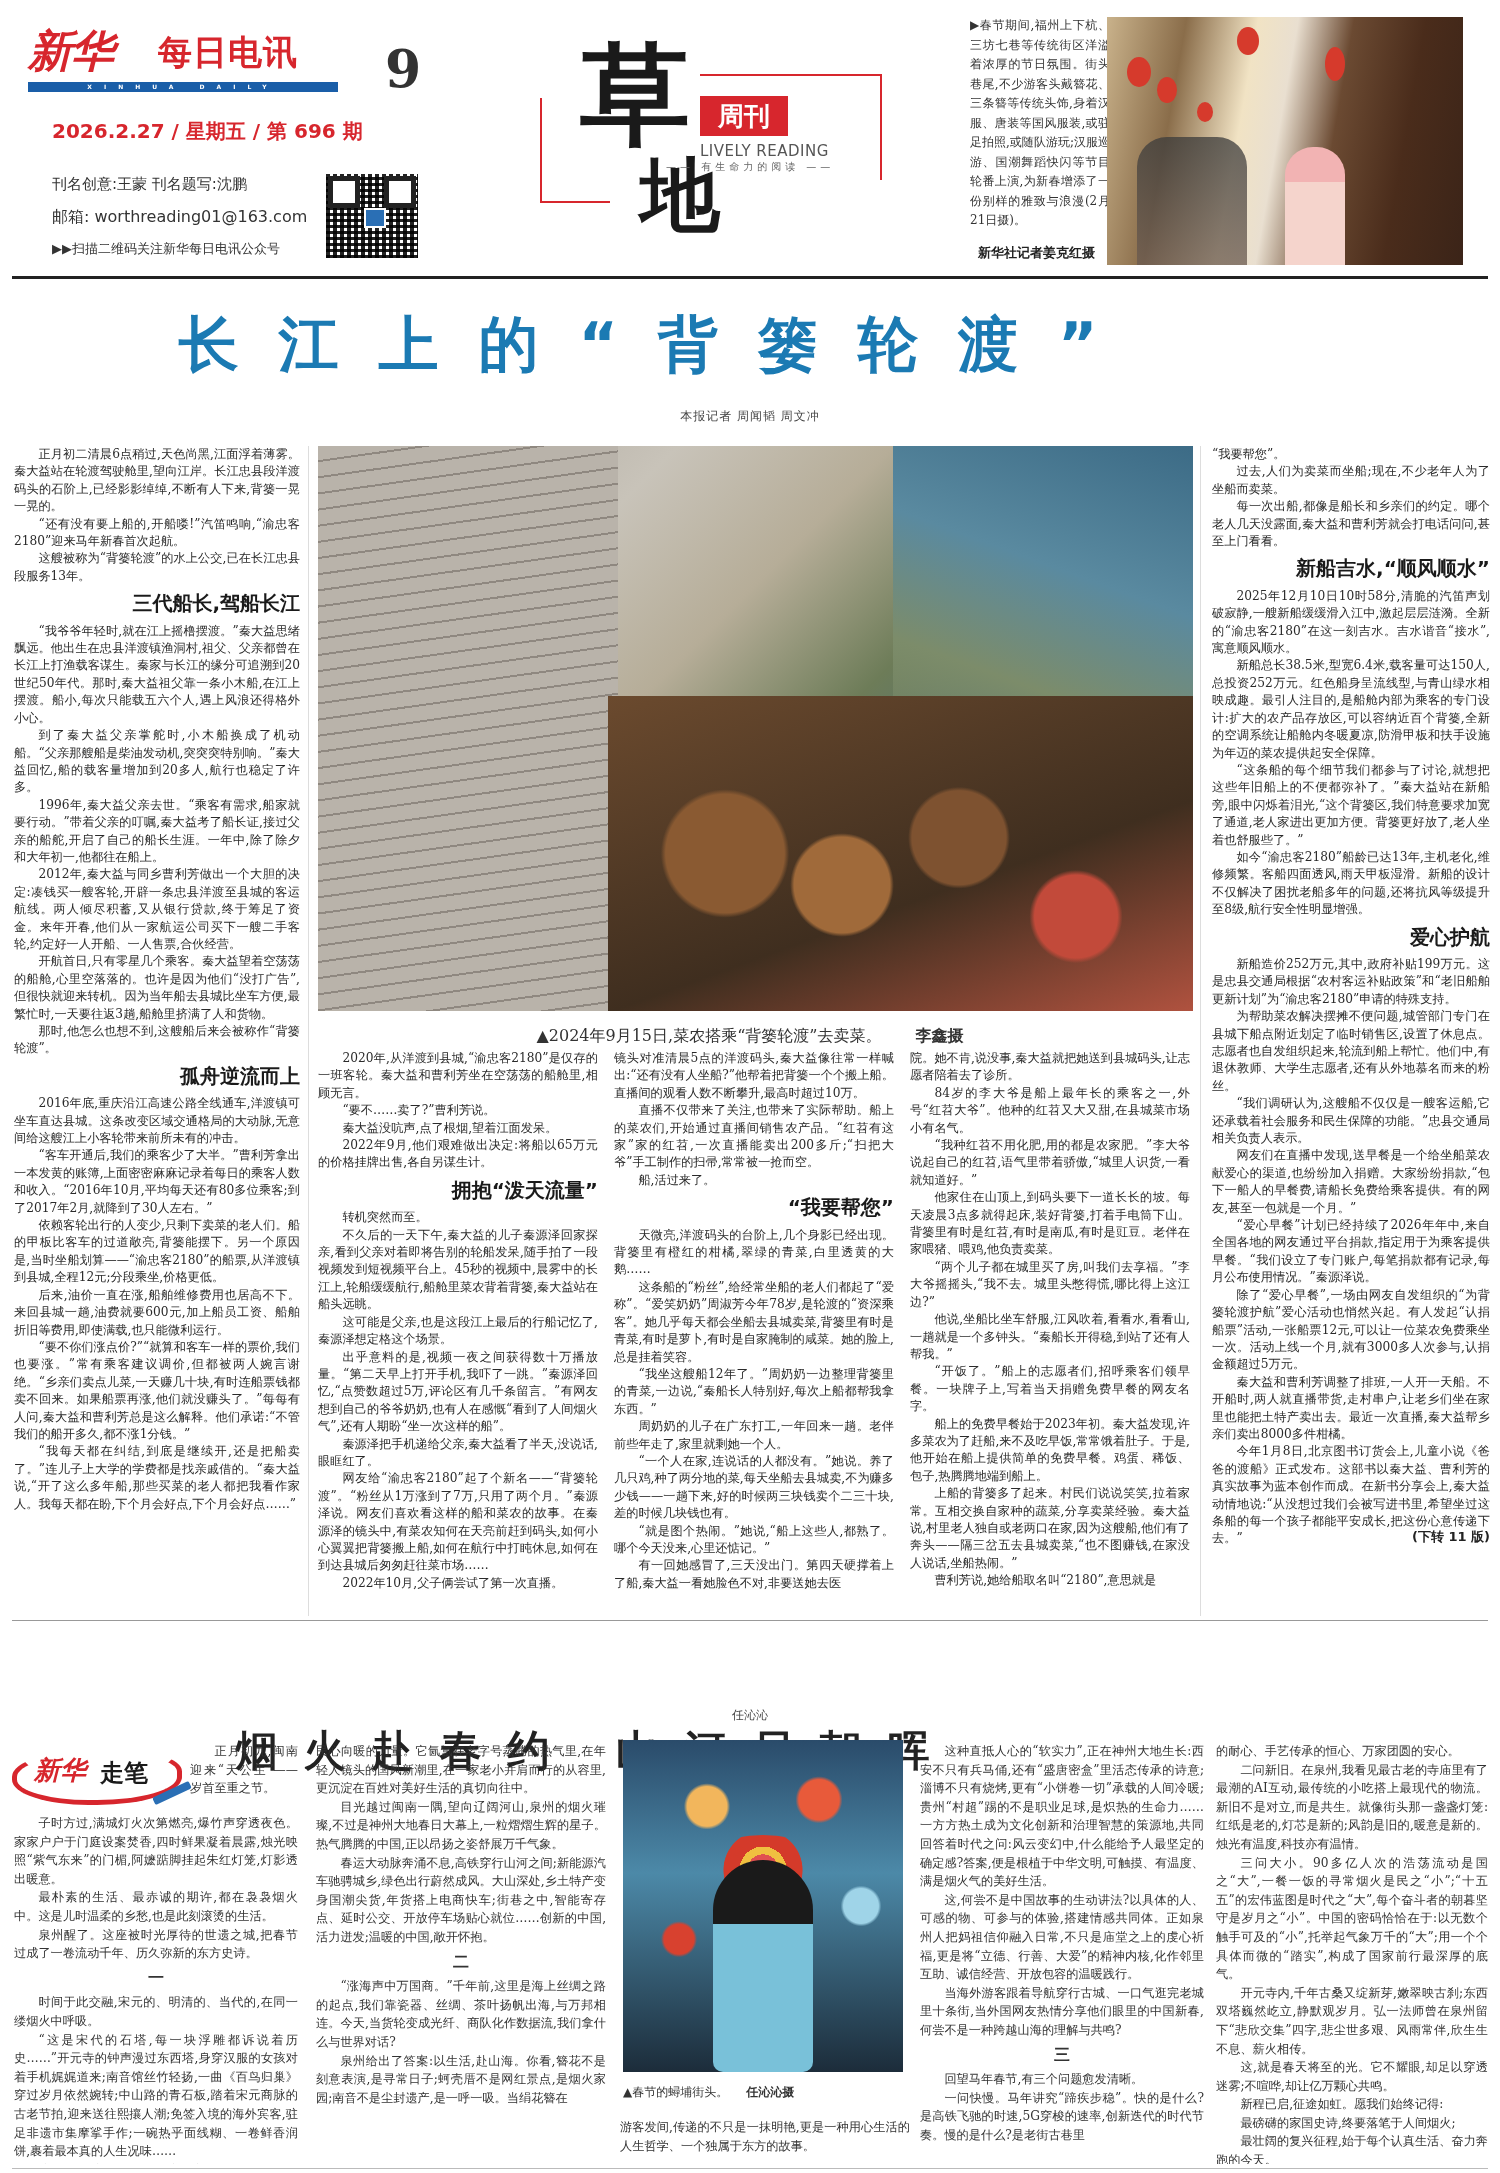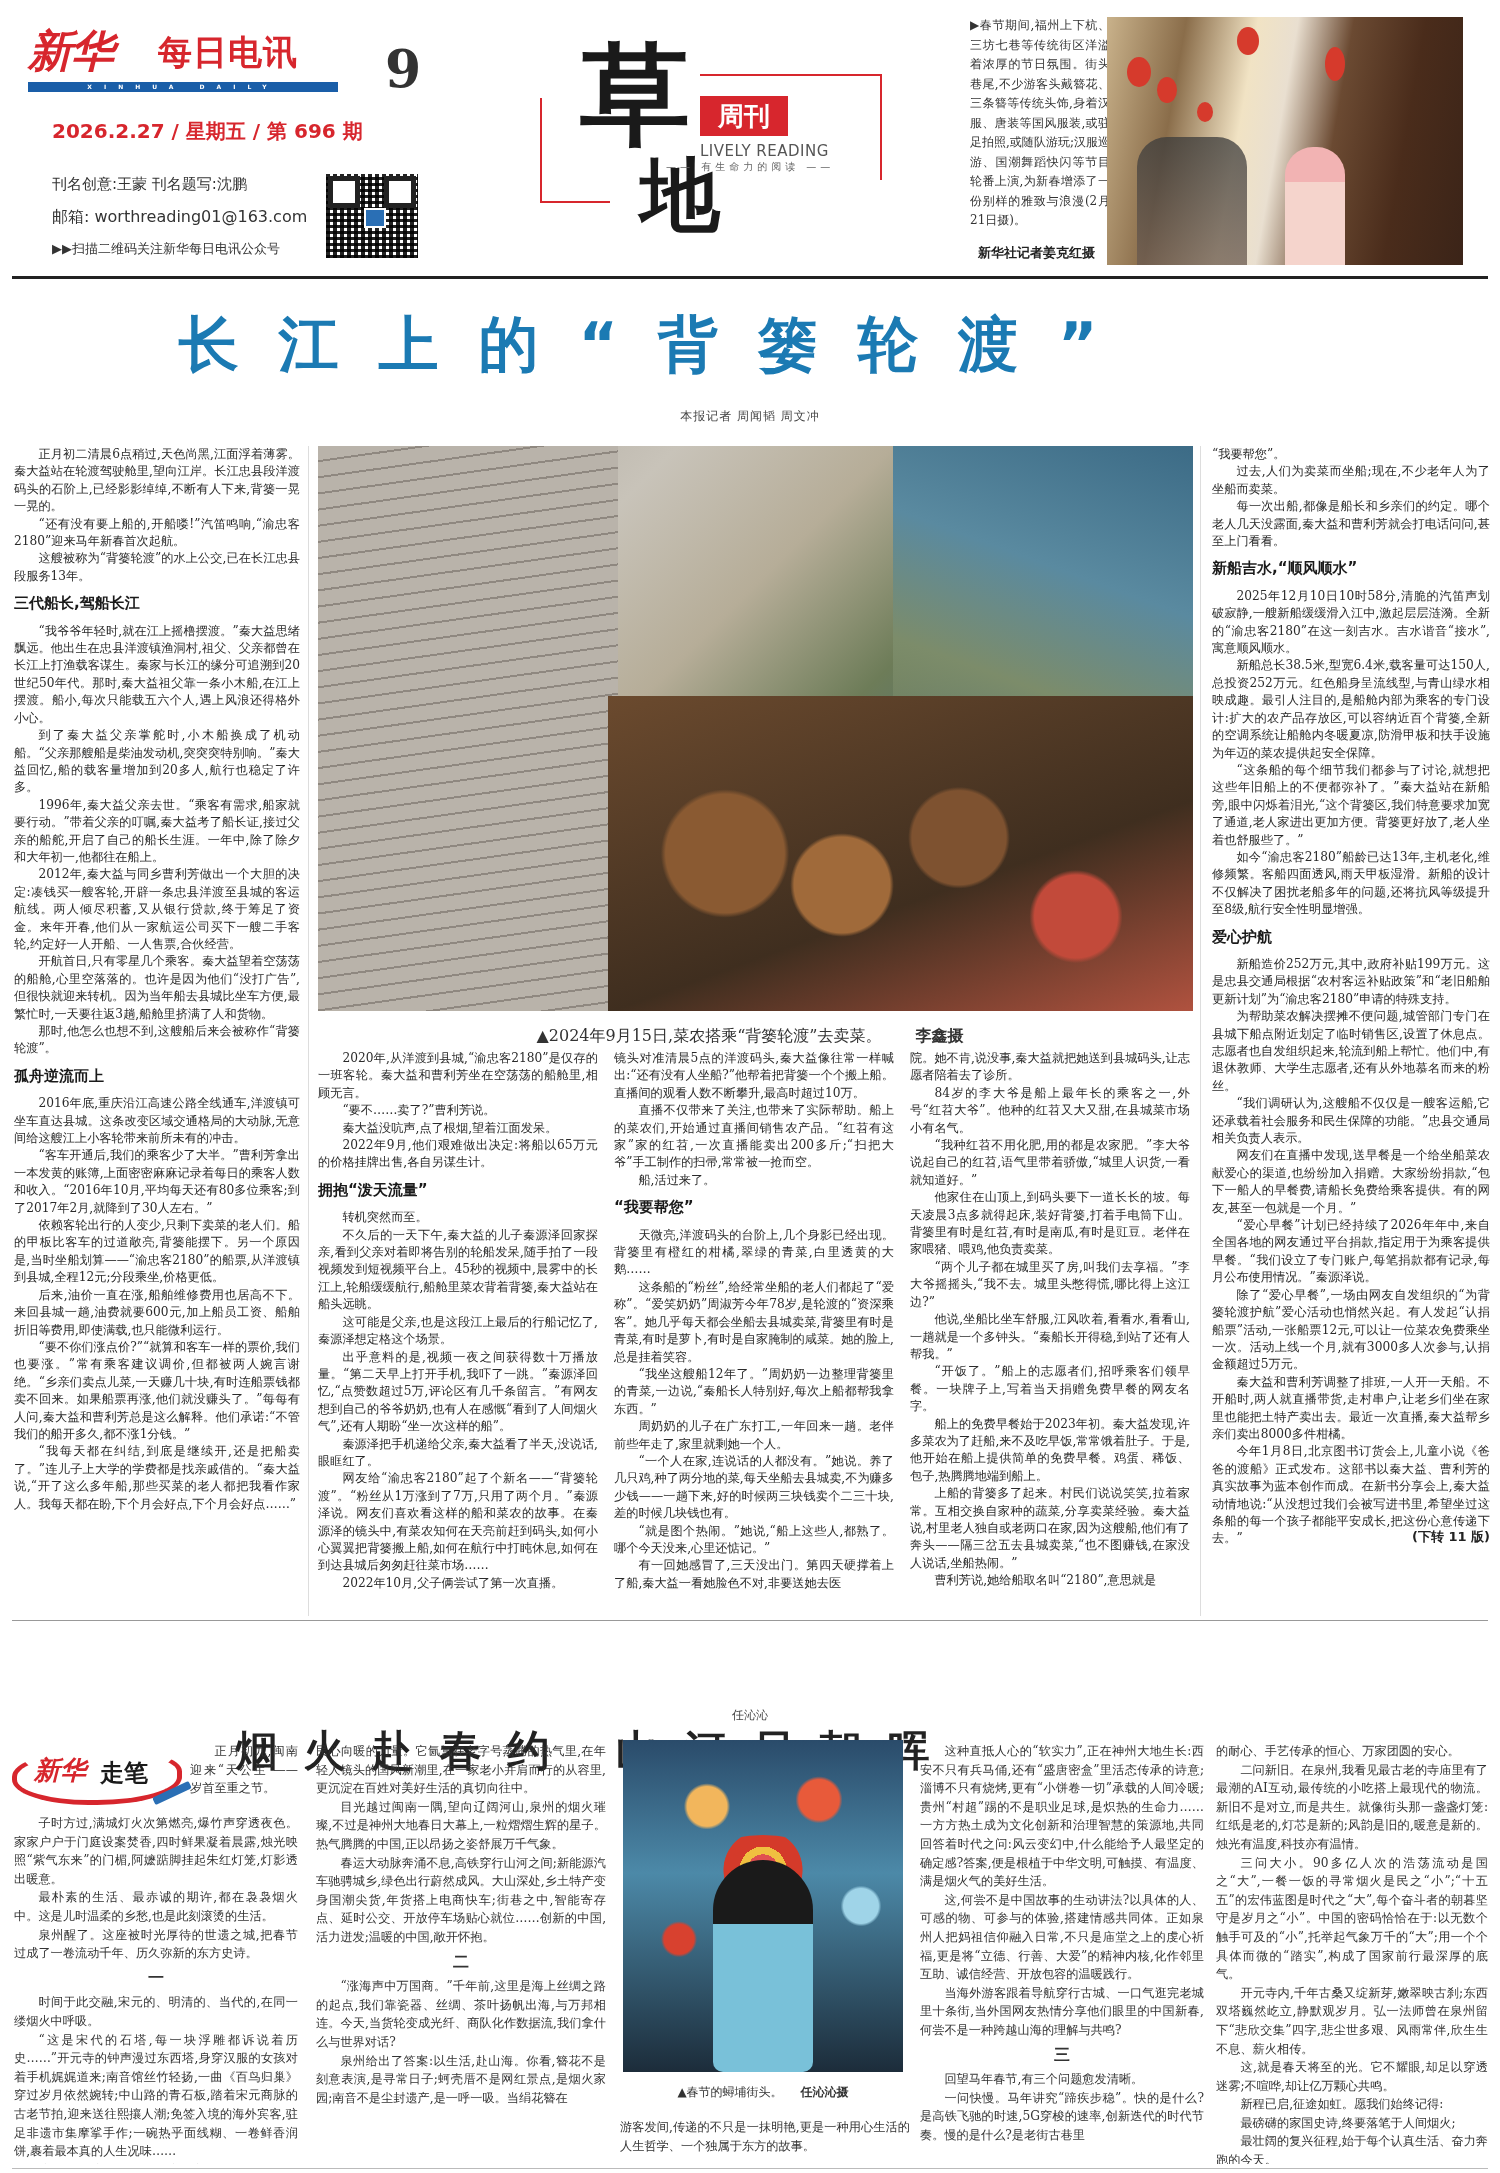--- a/index.html
+++ b/index.html
@@ -43,21 +43,21 @@
 
   .rule-top { left: 12px; top: 276px; width: 1476px; height: 3px; background: #222; }
 
   
   .headline { left: 0; top: 305px; width: 1316px; text-align: center; font-family: "DejaVu Sans", sans-serif; font-weight: bold; color: #1b7ab3; font-size: 60px; letter-spacing: 40px; }
   .byline { left: 0; top: 408px; width: 1500px; text-align: center; font-size: 12px; color: #444; letter-spacing: 1px; }
 
   
   .col { position: absolute; font-size: 12.2px; line-height: 17.4px; color: #2a2a2a; text-align: justify; overflow: hidden; }
   .col p { text-indent: 2em; }
-  .col h3 { font-family: "DejaVu Sans", sans-serif; font-weight: bold; font-size: 15px; text-align: left; margin: 10px 0 10px; color: #1a1a1a; }
+  .col h3 { font-family: "DejaVu Sans", sans-serif; font-weight: bold; font-size: 20px; text-align: right; margin: 10px 0 10px; color: #1a1a1a; }
   .main-photo { left: 318px; top: 446px; width: 875px; height: 565px; overflow: hidden;
       background: linear-gradient(135deg, #a9a39a 0%, #c8c3b9 25%, #b6ad98 40%, #6d7c58 55%, #4d6f77 70%, #3a5a6a 100%); }
   .steps { position: absolute; left: 0; top: 0; width: 300px; height: 565px;
       background: repeating-linear-gradient(172deg, #b9b3aa 0 14px, #8f8880 14px 16px); }
   .produce { position: absolute; left: 290px; top: 250px; width: 585px; height: 315px;
       background: radial-gradient(circle at 20% 50%, #8a5a32 0 12%, transparent 13%),
                   radial-gradient(circle at 40% 60%, #a06a3a 0 12%, transparent 13%),
                   radial-gradient(circle at 60% 45%, #7e5230 0 12%, transparent 13%),
                   radial-gradient(circle at 80% 70%, #c24a3a 0 8%, transparent 9%),
                   linear-gradient(160deg, #6b4a2e, #3f2e1f 60%, #b0523f); }
@@ -86,21 +86,21 @@
   .pen { position: absolute; left: 140px; top: 44px; width: 40px; height: 8px; background: #2a6fb5; transform: rotate(-25deg); border-radius: 2px; }
 
   .photo2 { left: 623px; top: 1740px; width: 280px; height: 332px; overflow: hidden;
       background: radial-gradient(circle at 30% 20%, #f2b65c 0 6%, transparent 7%),
                   radial-gradient(circle at 70% 18%, #e85a3a 0 6%, transparent 7%),
                   radial-gradient(circle at 20% 60%, #d8412f 0 5%, transparent 6%),
                   radial-gradient(circle at 85% 50%, #9fd4e8 0 6%, transparent 7%),
                   linear-gradient(180deg, #2a4b6a 0%, #4c89a8 40%, #1c2c3a 100%); }
   .figure { position: absolute; left: 90px; top: 120px; width: 100px; height: 212px; border-radius: 50px 50px 10px 10px; background: linear-gradient(180deg, #1a1a1a 0 30%, #79c1d9 30% 100%); }
   .headdress { position: absolute; left: 70px; top: 95px; width: 140px; height: 70px; border-radius: 50%; background: radial-gradient(circle, #e05050 0 20%, #f0c040 20% 30%, #d43a2a 30% 50%, transparent 51%); }
-  .caption2 { left: 623px; top: 2084px; width: 280px; text-align: center; font-size: 12px; color: #333; }
+  .caption2 { left: 623px; top: 2084px; width: 280px; font-size: 12px; color: #333; }
   .caption2 .credit { font-family: "DejaVu Sans", sans-serif; font-weight: bold; margin-left: 18px; }
 
   .rule-bot { left: 12px; top: 2168px; width: 1476px; height: 1px; background: #bbb; }
   .vrule { position: absolute; width: 1px; background: #ddd; }
 </style>
 </head>
 <body>
 
 <div class="abs masthead-logo">
   <span class="logo-xinhua">新华</span>

